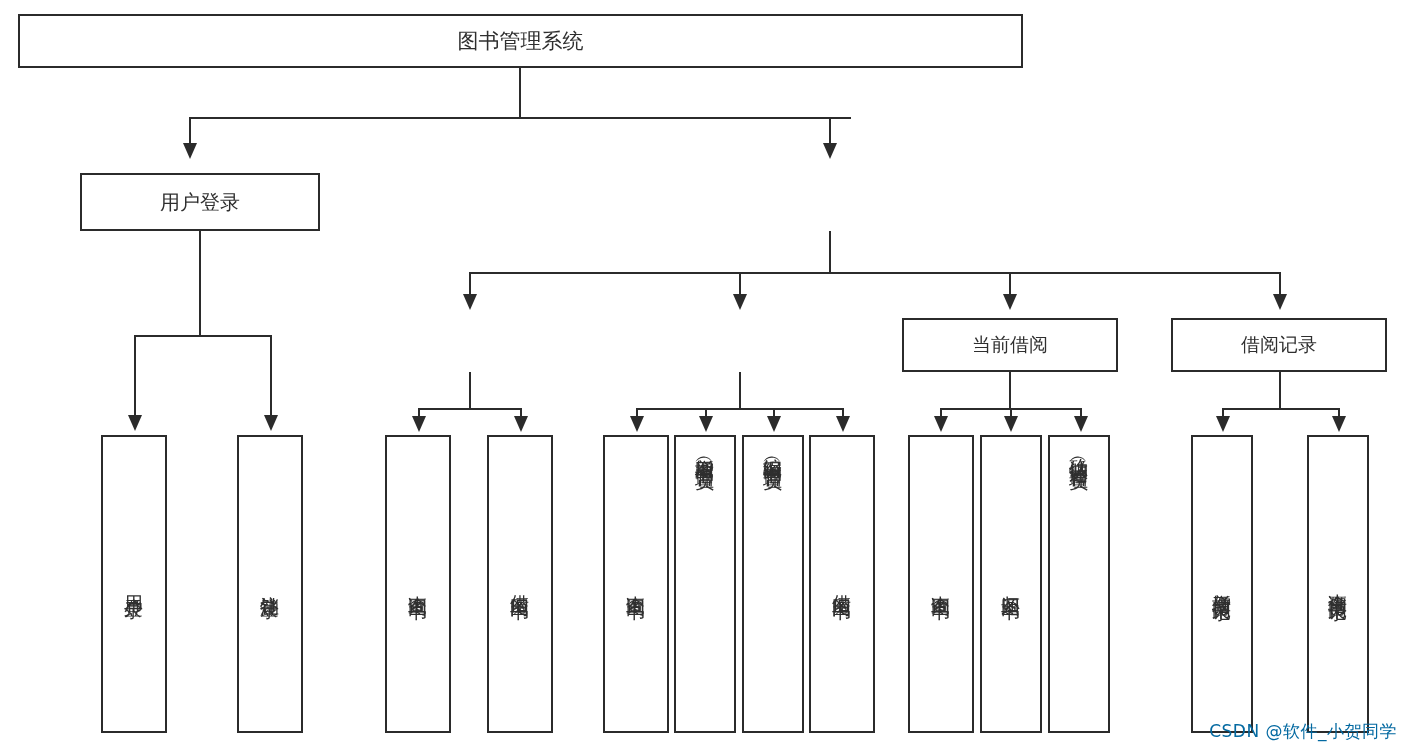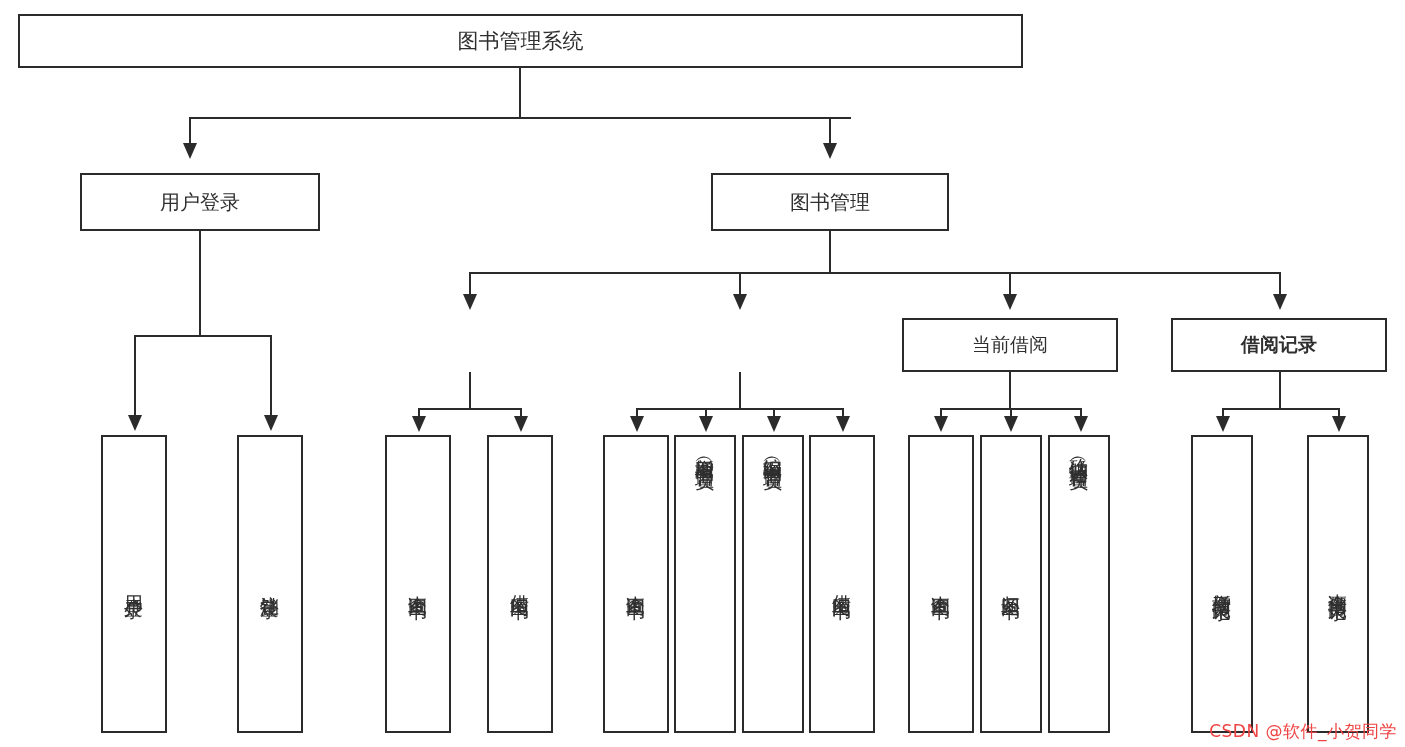--- a/index.html
+++ b/index.html
@@ -64,21 +64,21 @@
     border-right: 7px solid transparent;
     border-top: 16px solid #2b2b2b;
   }
 
   
   #watermark {
     position: absolute;
     right: 8px;
     bottom: 4px;
     font-size: 17px;
-    color: #ef4444;
+    color: #0369a1;
     letter-spacing: 0.5px;
     white-space: nowrap;
     pointer-events: none;
   }
 </style>
 </head>
 <body>
 
 <div id="canvas">
 
@@ -90,23 +90,20 @@
 
   <div class="hline" style="left:189px; top:117px; width:662px;"></div>
 
   <div class="vline" style="left:189px; top:117px; height:28px;"></div>
   <div class="arrow" style="left:183px; top:143px;"></div>
   <div class="vline" style="left:829px; top:117px; height:28px;"></div>
   <div class="arrow" style="left:823px; top:143px;"></div>
 
   <div class="node node-l1" style="left:80px; top:173px; width:240px; height:58px;">
     <span>用户登录</span>
-  </div>
-  <div class="node node-l1" style="left:711px; top:173px; width:238px; height:58px;">
-    <span>图书管理</span>
   </div>
 
   <div class="vline" style="left:199px; top:231px; height:104px;"></div>
   <div class="hline" style="left:134px; top:335px; width:136px;"></div>
   <div class="vline" style="left:134px; top:335px; height:82px;"></div>
   <div class="arrow" style="left:128px; top:415px;"></div>
   <div class="vline" style="left:270px; top:335px; height:82px;"></div>
   <div class="arrow" style="left:264px; top:415px;"></div>
 
   <div class="vline" style="left:829px; top:231px; height:41px;"></div>
@@ -120,21 +117,21 @@
 
   <div class="vline" style="left:1009px; top:272px; height:24px;"></div>
   <div class="arrow" style="left:1003px; top:294px;"></div>
 
   <div class="vline" style="left:1279px; top:272px; height:24px;"></div>
   <div class="arrow" style="left:1273px; top:294px;"></div>
 
   <div class="node node-l2" style="left:902px; top:318px; width:216px; height:54px;">
     <span>当前借阅</span>
   </div>
-  <div class="node node-l2" style="left:1171px; top:318px; width:216px; height:54px;font-weight:bold;">
+  <div class="node node-l2" style="left:1171px; top:318px; width:216px; height:54px;">
     <span>借阅记录</span>
   </div>
 
   <div class="vline" style="left:469px; top:372px; height:36px;"></div>
   <div class="hline" style="left:418px; top:408px; width:104px;"></div>
   <div class="vline" style="left:418px; top:408px; height:10px;"></div>
   <div class="arrow" style="left:412px; top:416px;"></div>
   <div class="vline" style="left:520px; top:408px; height:10px;"></div>
   <div class="arrow" style="left:514px; top:416px;"></div>
 

